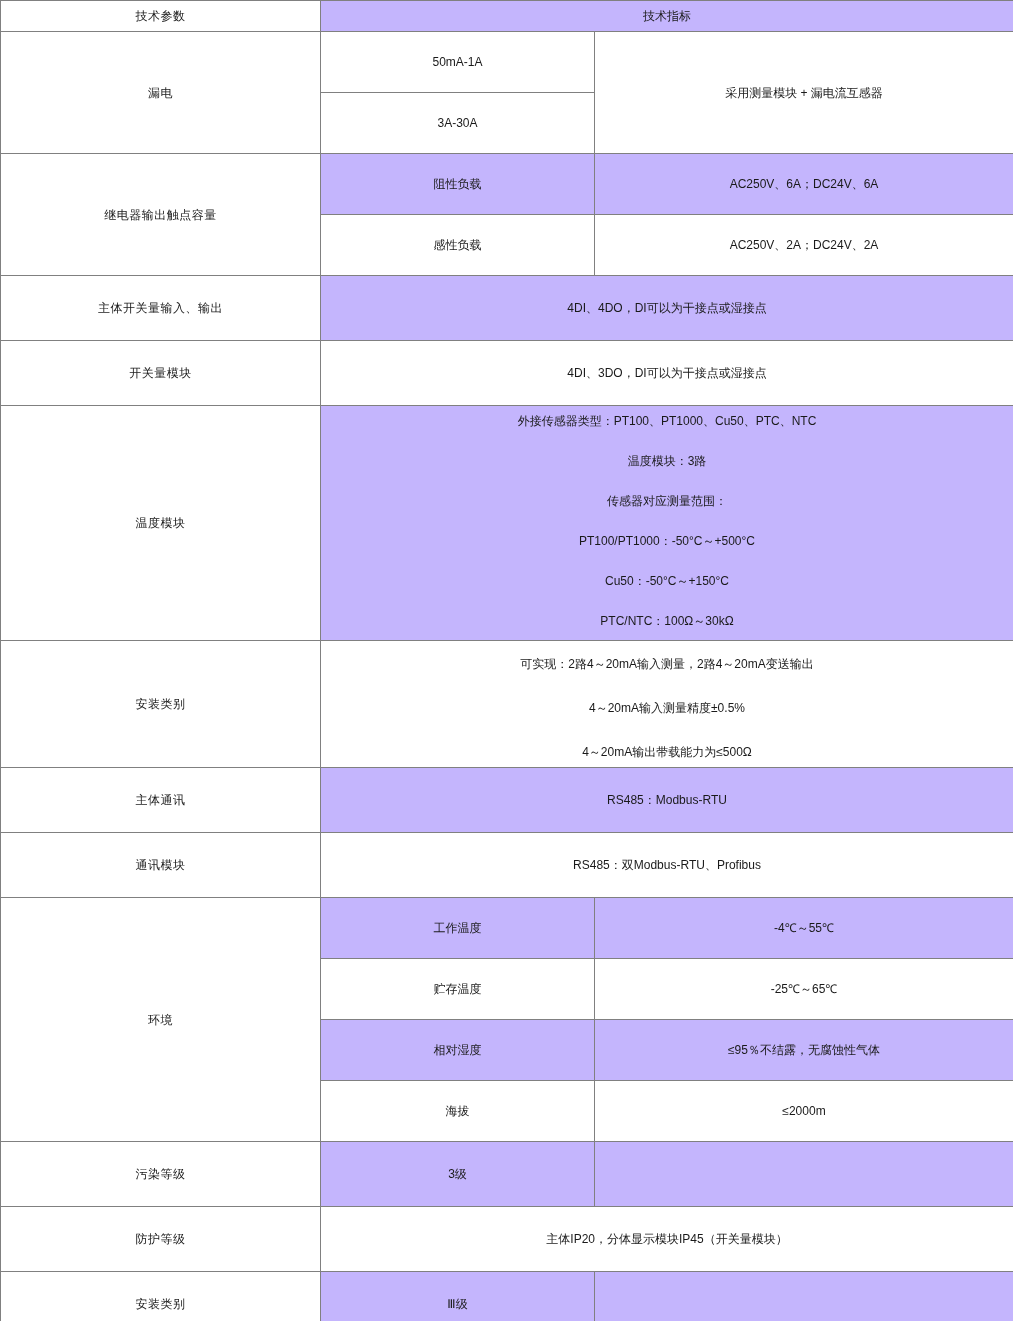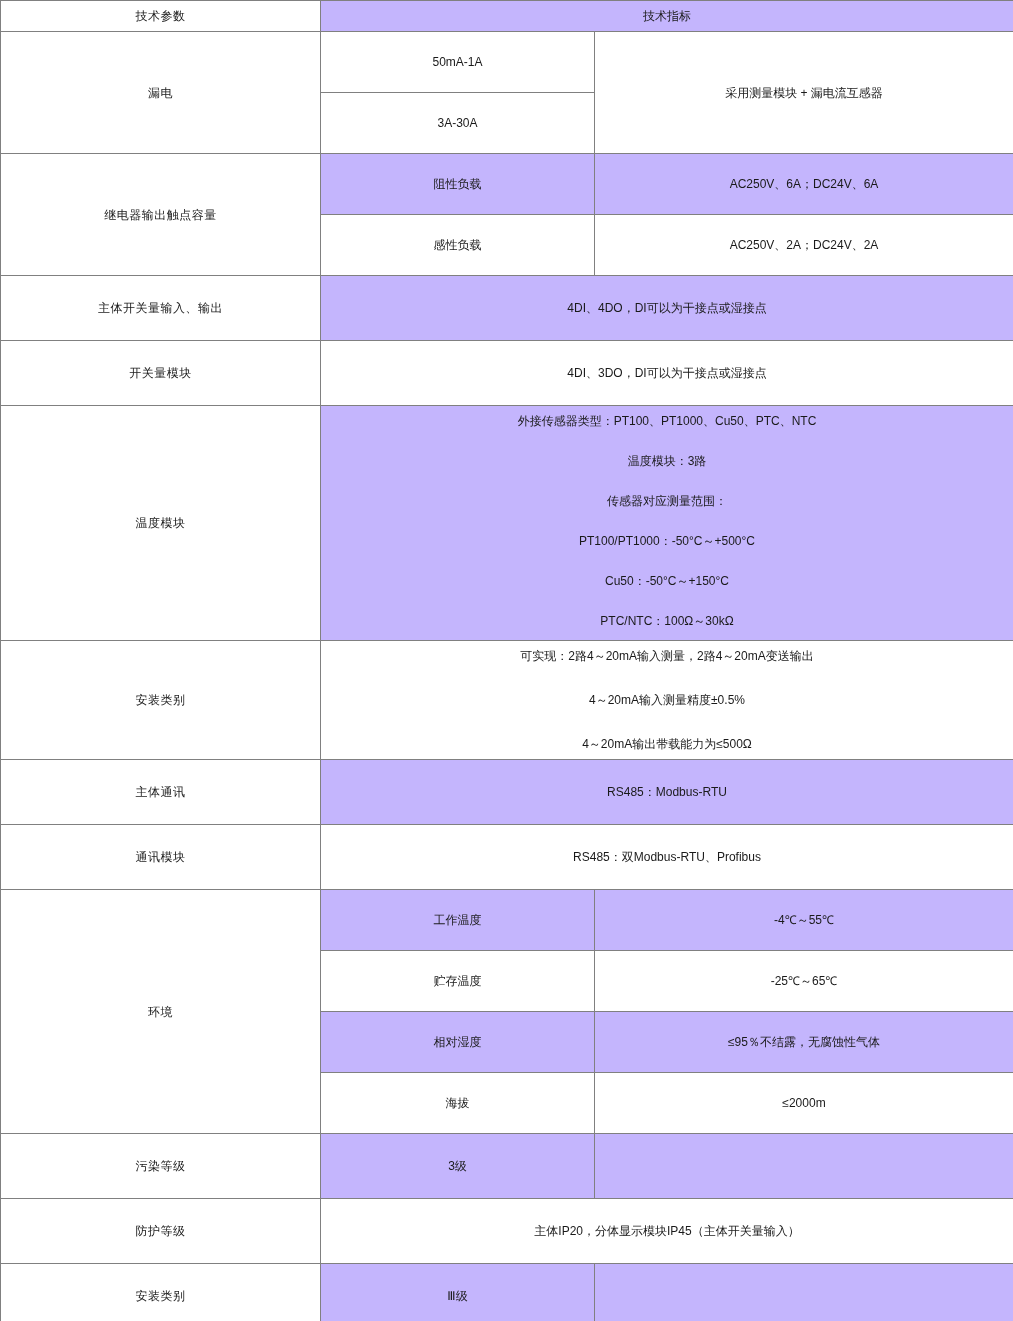--- a/index.html
+++ b/index.html
@@ -44,21 +44,21 @@
     margin: 0 0 22px 0;
   }
   .block-text p:last-child { margin-bottom: 4px; }
 
   .block-text-analog {
     text-align: left;
     padding-left: 96px;
     padding-top: 12px;
     padding-bottom: 12px;
   }
-  .block-text-analog p { margin: 0 0 26px 0; }
+  .block-text-analog p { margin: 8px 0 26px 0; }
   .block-text-analog p:last-child { margin-bottom: 0; }
 
   .tall-row td { height: 52px; }
 </style>
 </head>
 <body>
 
 <table class="spec-table">
   <colgroup>
     <col class="col-param">
@@ -151,21 +151,21 @@
     </tr>
 
     <tr class="tall-row">
       <td class="white param-cell">污染等级</td>
       <td class="shade">3级</td>
       <td class="shade"></td>
     </tr>
 
     <tr class="tall-row">
       <td class="white param-cell">防护等级</td>
-      <td class="white" colspan="2">主体IP20，分体显示模块IP45（主体开关量输入）</td>
+      <td class="white" colspan="2">主体IP20，分体显示模块IP45（开关量模块）</td>
     </tr>
 
     <tr class="tall-row">
       <td class="white param-cell">安装类别</td>
       <td class="shade">Ⅲ级</td>
       <td class="shade"></td>
     </tr>
   </tbody>
 </table>
 

